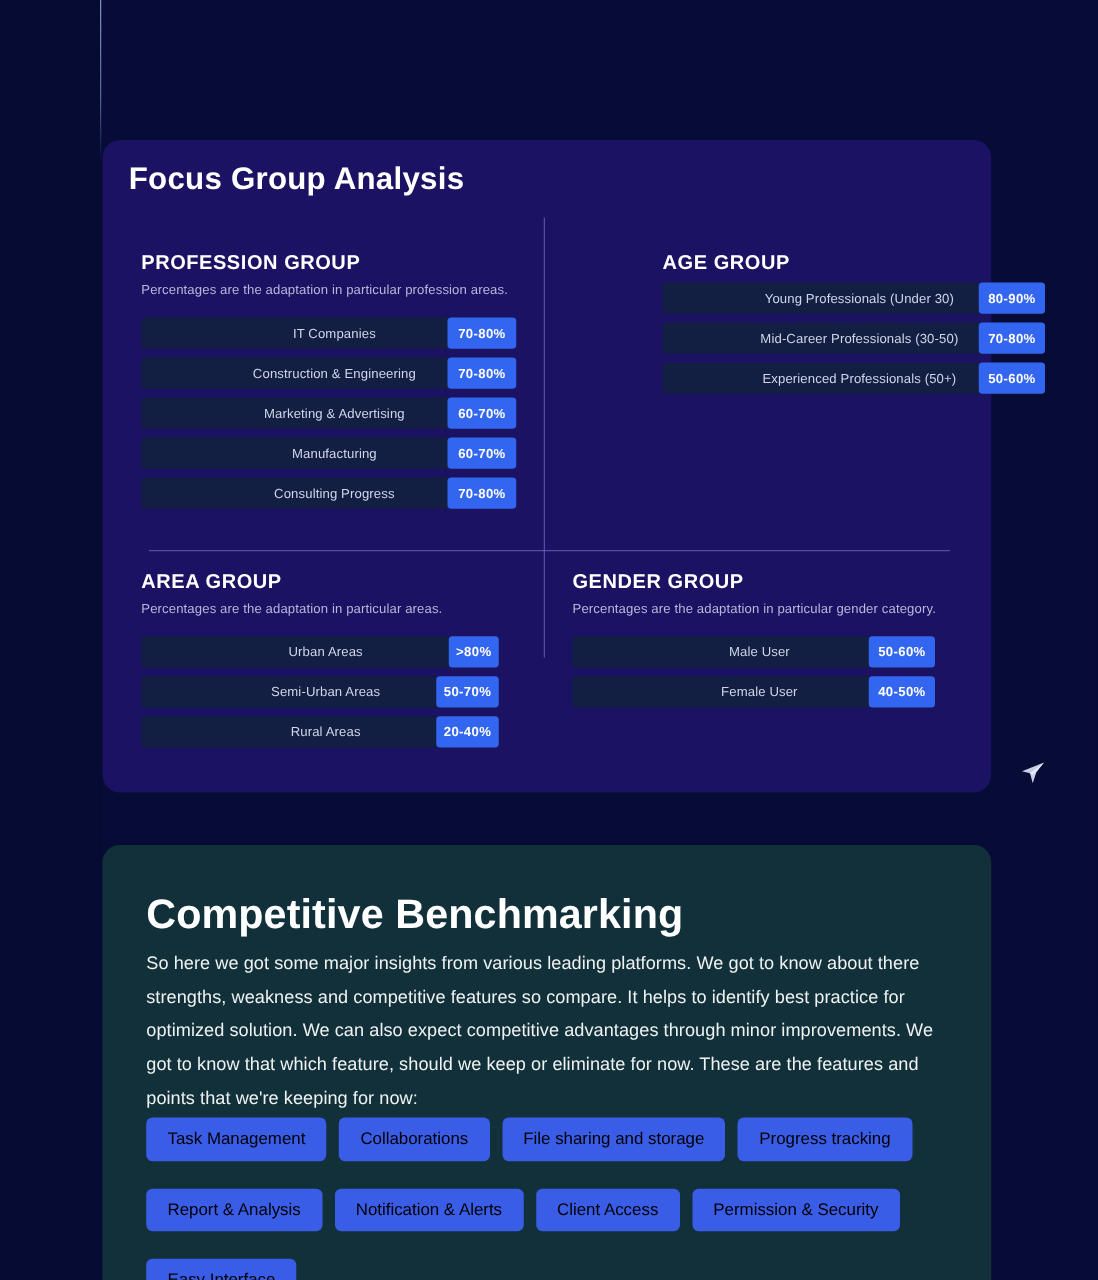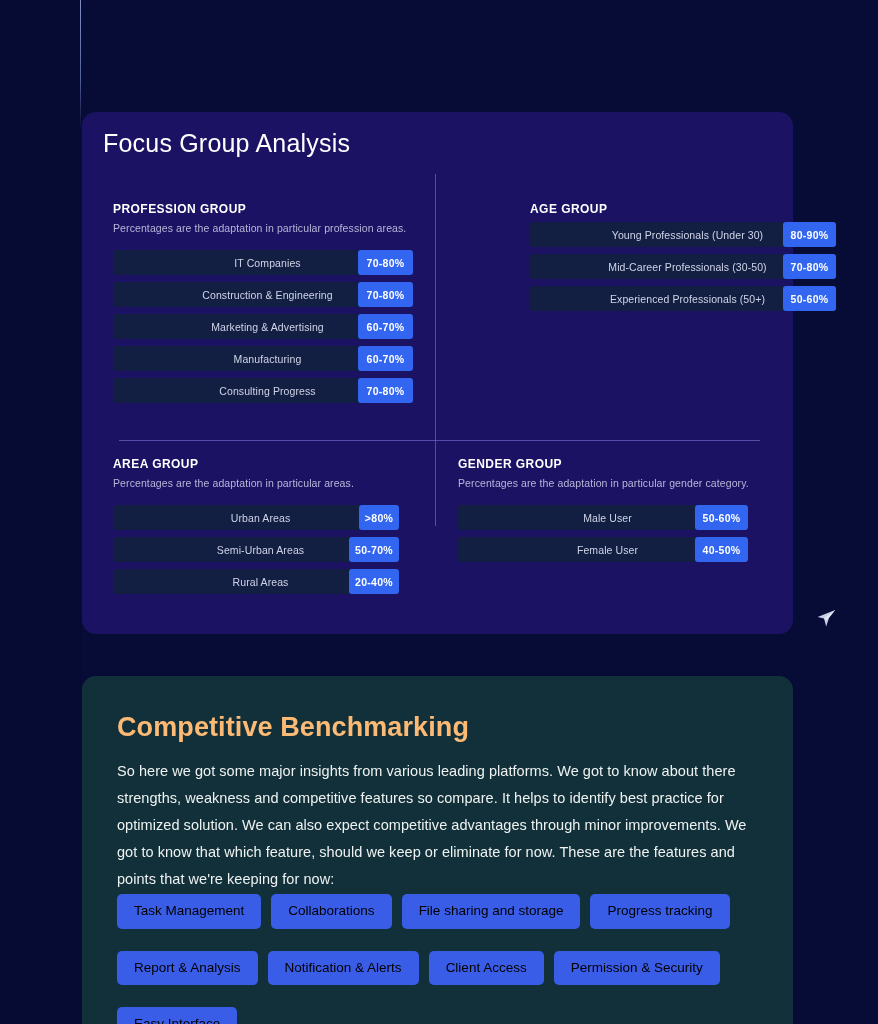--- a/index.html
+++ b/index.html
@@ -44,21 +44,21 @@
     left: 82px; top: 112px;
     width: 711px; height: 522px;
     background: #1b1263;
     border-radius: 14px;
   }
 
   .focus-title {
     position: absolute;
     left: 21px; top: 17px;
     font-size: 25px;
-    font-weight: normal;
+    font-weight: bold;
     color: #ffffff;
     letter-spacing: .2px;
   }
 
   .divider-v {
     position: absolute;
     left: 353px; top: 62px;
     width: 1px; height: 352px;
     background: #6e5fbe;
     opacity: .75;
@@ -71,21 +71,21 @@
     opacity: .75;
   }
 
   .quad { position: absolute; }
   .quad.q1 { left: 31px;  top: 90px;  width: 300px; }
   .quad.q2 { left: 400px; top: 90px;  width: 306px; margin-left: 48px; }
   .quad.q3 { left: 31px;  top: 345px; width: 300px; }
   .quad.q4 { left: 376px; top: 345px; width: 306px; }
 
   .group-title {
-    font-size: 12px;
+    font-size: 16px;
     font-weight: bold;
     color: #ffffff;
     letter-spacing: .45px;
     margin-bottom: 6px;
   }
   .group-sub {
     font-size: 10.5px;
     color: #b9b6d8;
     letter-spacing: .1px;
     margin-bottom: 16px;
@@ -129,23 +129,23 @@
     position: absolute;
     left: 82px; top: 676px;
     width: 711px; height: 380px;
     background: #12303a;
     border-radius: 14px;
     overflow: hidden;
   }
   .bench-title {
     position: absolute;
     left: 35px; top: 36px;
-    font-size: 27px;
-    font-weight: bold;
-    color: #fdba74;
+    font-size: 33px;
+    font-weight: bold;
+    color: #ffffff;
     letter-spacing: .1px;
   }
   .bench-para {
     position: absolute;
     left: 35px; top: 82px;
     width: 650px;
     font-size: 14.5px;
     line-height: 27px;
     color: #eef2f1;
     letter-spacing: .05px;

